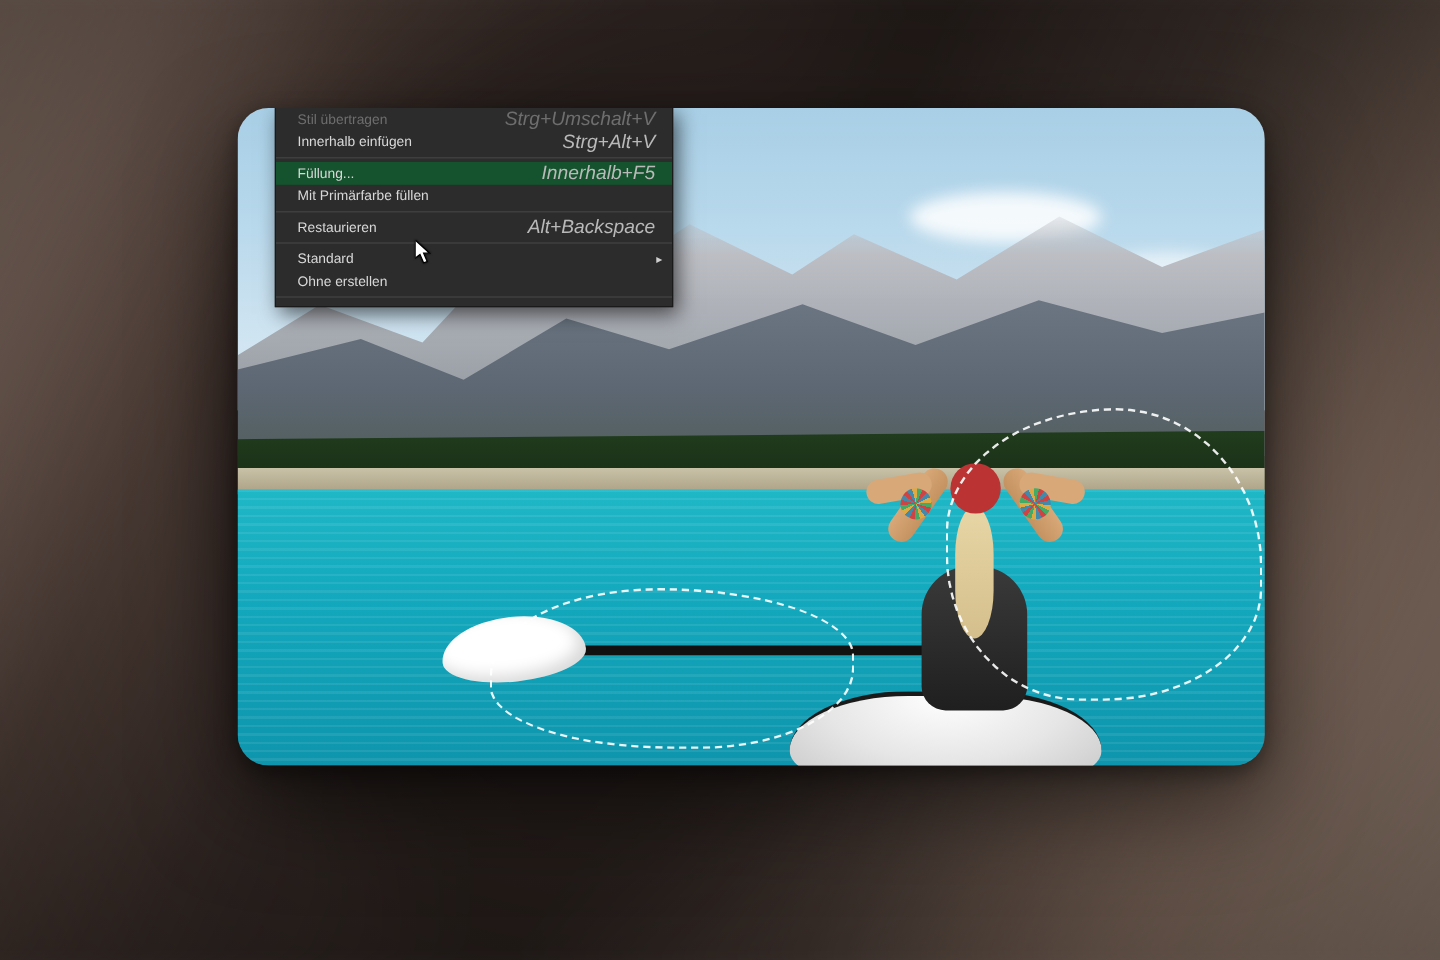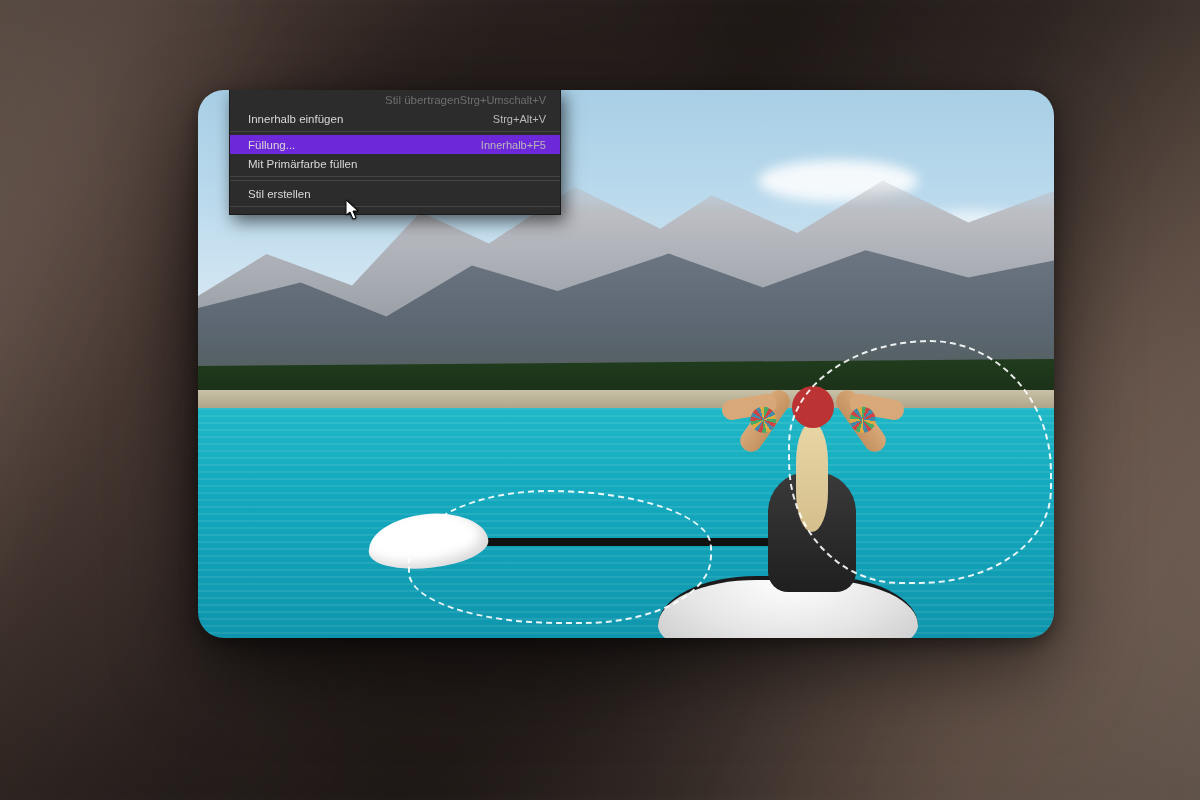--- a/index.html
+++ b/index.html
@@ -73,24 +73,24 @@
   .paddle-blade{position:absolute;left:170px;bottom:70px;width:120px;height:54px;background:#fff;border-radius:50% 50% 50% 50%/60% 60% 40% 40%;transform:rotate(-6deg);box-shadow:inset -6px -6px 12px rgba(0,0,0,.15);}
   
   .marquee{position:absolute;border:2px dashed rgba(255,255,255,.9);}
   .m1{left:590px;top:250px;width:260px;height:240px;border-radius:70% 60% 65% 55%/55% 70% 50% 65%;}
   .m2{left:210px;top:400px;width:300px;height:130px;border-radius:60% 70% 55% 65%/70% 55% 65% 50%;}
   
   .menu{position:absolute;left:31px;top:-1px;width:330px;background:#2c2c2c;color:#d8d8d8;
     font-size:11.5px;border:1px solid #1a1a1a;box-shadow:4px 6px 16px rgba(0,0,0,.6);padding-bottom:4px;}
   .menu .row{display:flex;align-items:center;height:19px;padding:0 14px 0 18px;cursor:default;position:relative;}
   .menu .row .lbl{flex:1;white-space:nowrap;}
-  .menu .row .sc{color:#b9b9b9;font-size:11px;}
-  .menu .row.disabled{color:#6e6e6e;text-align:right;}
+  .menu .row .sc{color:#b9b9b9;font-size:16px;font-style:italic;}
+  .menu .row.disabled{color:#6e6e6e;}
   .menu .row.disabled .sc{color:#6e6e6e;}
-  .menu .row.sel{background:#6d28d9;}
+  .menu .row.sel{background:#14532d;}
   .menu .sep{height:1px;background:#444;margin:3px 0;}
   .menu .sub::after{content:"▸";position:absolute;right:8px;font-size:10px;color:#cfcfcf;}
   
   .cursor{position:absolute;width:14px;height:20px;pointer-events:none;}
   .cursor svg{width:14px;height:20px;filter:drop-shadow(0 0 1px #000);}
 </style>
 </head>
 <body>
 
 <div class="backdrop"></div>
@@ -139,23 +139,31 @@
       <div class="sep"></div>
       <div class="row sel">
         <span class="lbl">Füllung...</span>
         <span class="sc">Innerhalb+F5</span>
       </div>
       <div class="row">
         <span class="lbl">Mit Primärfarbe füllen</span>
         <span class="sc"></span>
       </div>
       <div class="sep"></div>
+      <div class="row">
+        <span class="lbl">Restaurieren</span>
+        <span class="sc">Alt+Backspace</span>
+      </div>
       <div class="sep"></div>
+      <div class="row sub">
+        <span class="lbl">Standard</span>
+        <span class="sc"></span>
+      </div>
       <div class="row">
-        <span class="lbl">Stil erstellen</span>
+        <span class="lbl">Ohne erstellen</span>
         <span class="sc"></span>
       </div>
       <div class="sep"></div>
     </div>
 
   <div class="cursor" id="cursor" style="left: 148px; top: 110px;">
     <svg viewBox="0 0 14 20">
         <path d="M0 0 L0 15 L4 12 L7 19 L10 18 L7 11 L12 11 Z" fill="#fff" stroke="#000" stroke-width="1"></path>
       </svg>
   </div>

